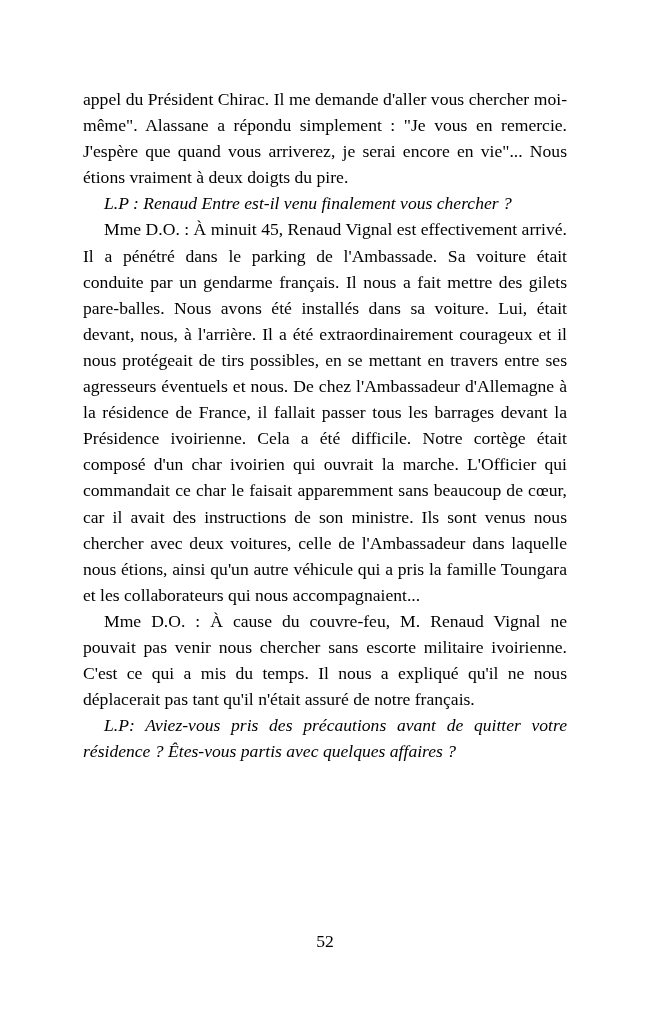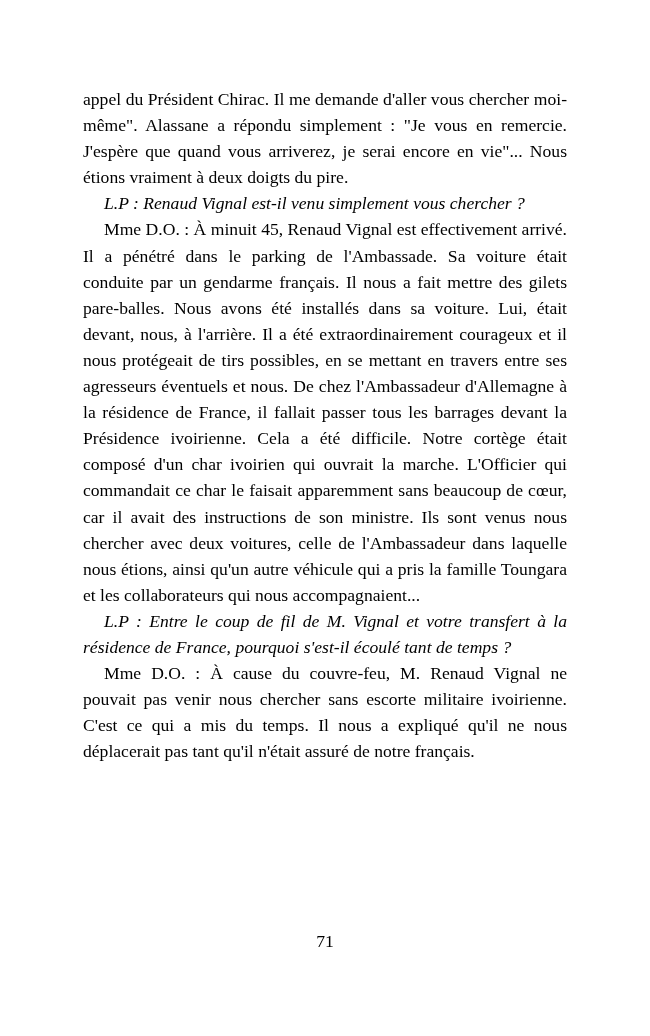--- a/index.html
+++ b/index.html
@@ -65,26 +65,26 @@
 </style>
 </head>
 <body>
 
 <div class="page">
 
   <div class="text-column">
 
     <p class="para">appel du Président Chirac. Il me demande d'aller vous chercher moi-même". Alassane a répondu simplement : "Je vous en remercie. J'espère que quand vous arriverez, je serai encore en vie"... Nous étions vraiment à deux doigts du pire.</p>
 
-    <p class="para indent italic">L.P : Renaud Vignal est-il venu simplement vous chercher ?</p>
+    <p class="para indent italic">L.P : Renaud Entre est-il venu finalement vous chercher ?</p>
 
     <p class="para indent"><span class="speaker">Mme D.O.</span><span> : À minuit 45, Renaud Vignal est effectivement arrivé. Il a pénétré dans le parking de l'Ambassade. Sa voiture était conduite par un gendarme français. Il nous a fait mettre des gilets pare-balles. Nous avons été installés dans sa voiture. Lui, était devant, nous, à l'arrière. Il a été extraordinairement courageux et il nous protégeait de tirs possibles, en se mettant en travers entre ses agresseurs éventuels et nous. De chez l'Ambassadeur d'Allemagne à la résidence de France, il fallait passer tous les barrages devant la Présidence ivoirienne. Cela a été difficile. Notre cortège était composé d'un char ivoirien qui ouvrait la marche. L'Officier qui commandait ce char le faisait apparemment sans beaucoup de cœur, car il avait des instructions de son ministre. Ils sont venus nous chercher avec deux voitures, celle de l'Ambassadeur dans laquelle nous étions, ainsi qu'un autre véhicule qui a pris la famille Toungara et les collaborateurs qui nous accompagnaient...</span></p>
 
-    <p class="para indent italic">L.P : Entre le coup de fil de M. Vignal et votre transfert à la résidence de France, pourquoi s'est-il écoulé tant de temps ?</p>
 
     <p class="para indent"><span class="speaker">Mme D.O</span><span>. : À cause du couvre-feu, M. Renaud Vignal ne pouvait pas venir nous chercher sans escorte militaire ivoirienne. C'est ce qui a mis du temps. Il nous a expliqué qu'il ne nous déplacerait pas tant qu'il n'était assuré de notre français.</span></p>
 
+    <p class="para indent italic">L.P: Aviez-vous pris des précautions avant de quitter votre résidence ? Êtes-vous partis avec quelques affaires ?</p>
 
   </div>
 
-  <div class="page-number">71</div>
+  <div class="page-number">52</div>
 
 </div>
 
 </body></html>

